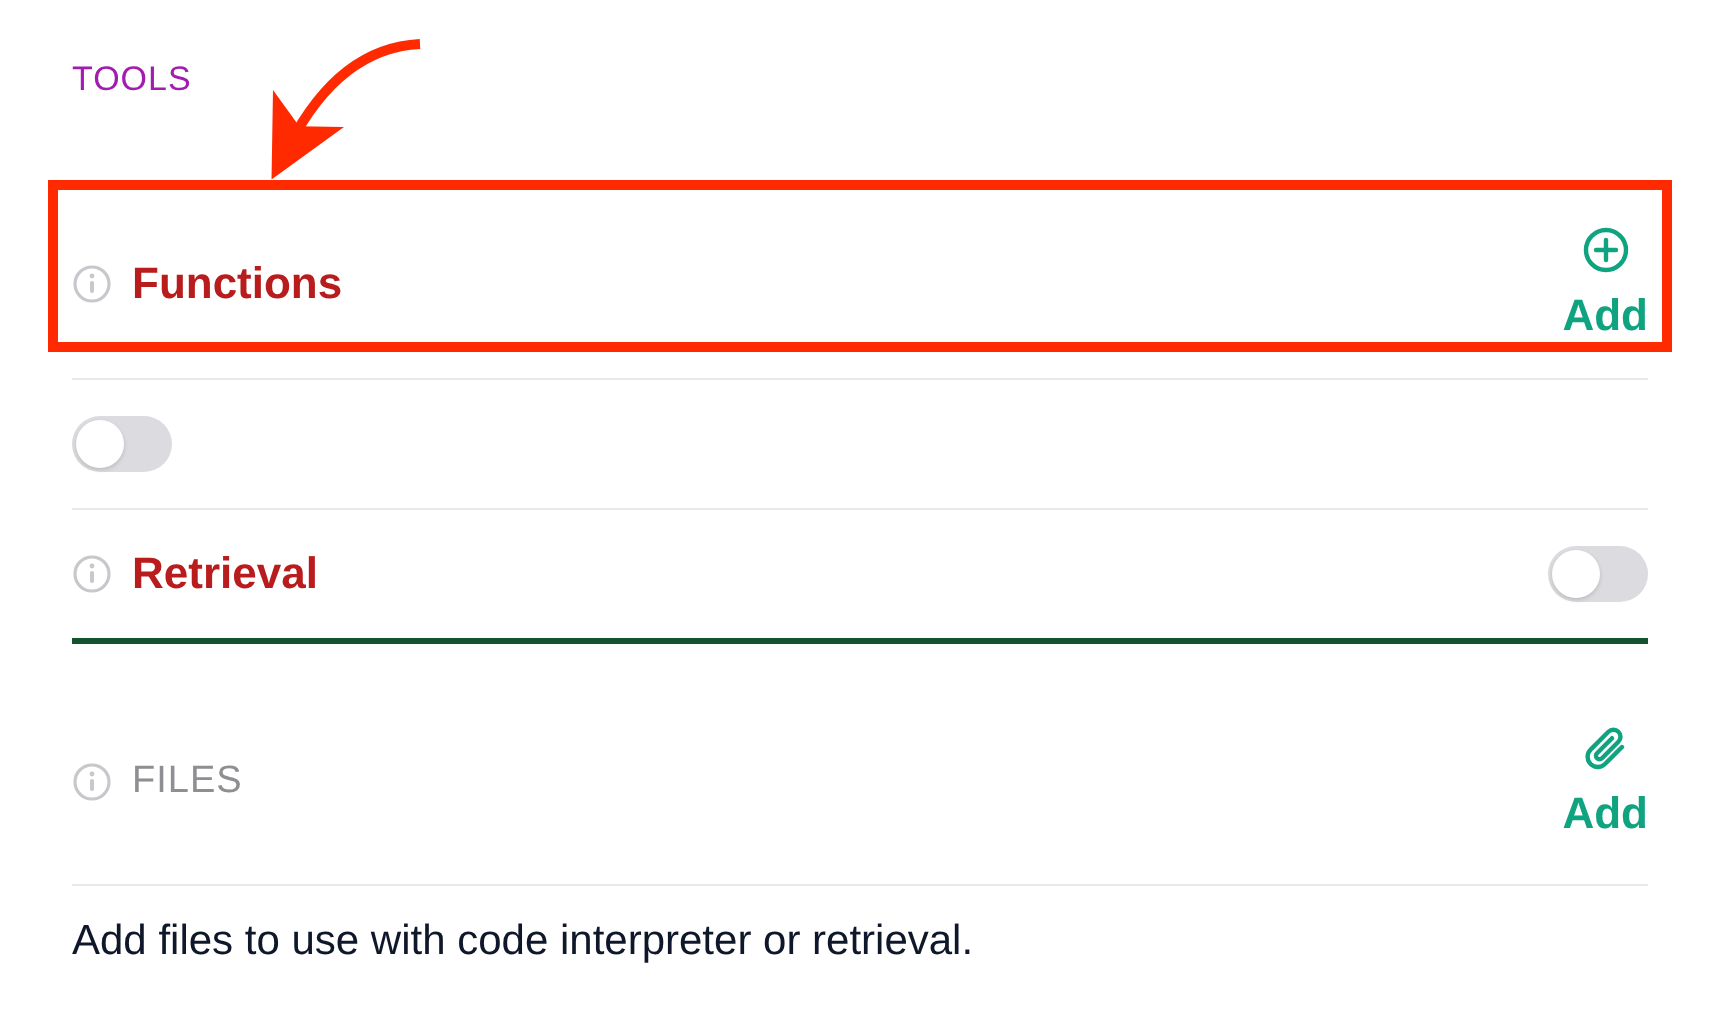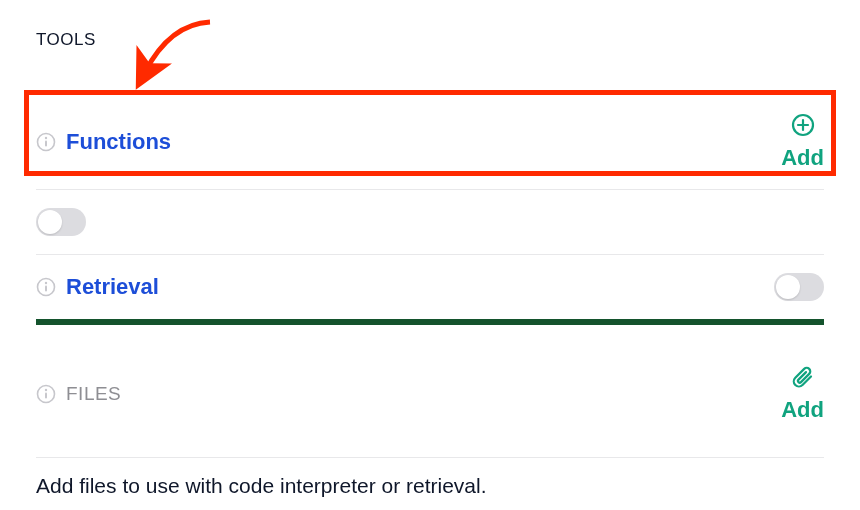--- a/index.html
+++ b/index.html
@@ -13,21 +13,21 @@
       width: 860px;
       height: 510px;
       padding: 30px 36px;
       color: #1a1a1a;
       position: relative;
     }
     .section-header {
       font-size: 17px;
       font-weight: 500;
       letter-spacing: 0.5px;
-      color: #0f172a;
+      color: #a21caf;
       margin-bottom: 44px;
     }
     .row {
       display: flex;
       align-items: center;
       justify-content: space-between;
       padding: 18px 0 18px 0;
       border-top: 1px solid #e8e8ea;
     }
     .row-left {
@@ -43,21 +43,21 @@
       justify-content: center;
       flex-shrink: 0;
     }
     .info-icon svg {
       width: 20px;
       height: 20px;
     }
     .row-label {
       font-size: 22px;
       font-weight: 600;
-      color: #1d4ed8;
+      color: #b91c1c;
     }
     .add-btn {
       display: inline-flex;
       align-items: center;
       gap: 8px;
       font-size: 22px;
       font-weight: 600;
       color: #10a37f;
       cursor: pointer;
       border: none;
@@ -91,21 +91,21 @@
       border: 5px solid #ff2a00;
       pointer-events: none;
     }
     .files-section {
       margin-top: 40px;
     }
     .files-header-row {
       display: flex;
       align-items: center;
       justify-content: space-between;
-      padding-bottom: 34px;
+      padding-bottom: 22px;
       border-bottom: 1px solid #e8e8ea;
     }
     .files-header-left {
       display: flex;
       align-items: center;
       gap: 10px;
     }
     .files-label {
       font-size: 19px;
       font-weight: 500;
@@ -116,21 +116,21 @@
       font-size: 21px;
       color: #0f172a;
       margin-top: 16px;
       font-weight: 400;
     }
     .arrow-annotation {
       position: absolute;
       pointer-events: none;
     }
     .row-last {
-      border-bottom: 6px solid #14532d;
+      border-bottom: 3px solid #14532d;
       gap: 44px;
     }
   </style>
 </head>
 <body>
 
 <svg class="arrow-annotation" style="left:120px; top:14px; width:110px; height:80px;" viewBox="0 0 110 80">
   <defs>
     <marker id="arrowhead" markerWidth="8" markerHeight="8" refX="4" refY="4" orient="auto">
       <path d="M 0 0 L 8 4 L 0 8 L 2 4 Z" fill="#ff2a00"></path>

